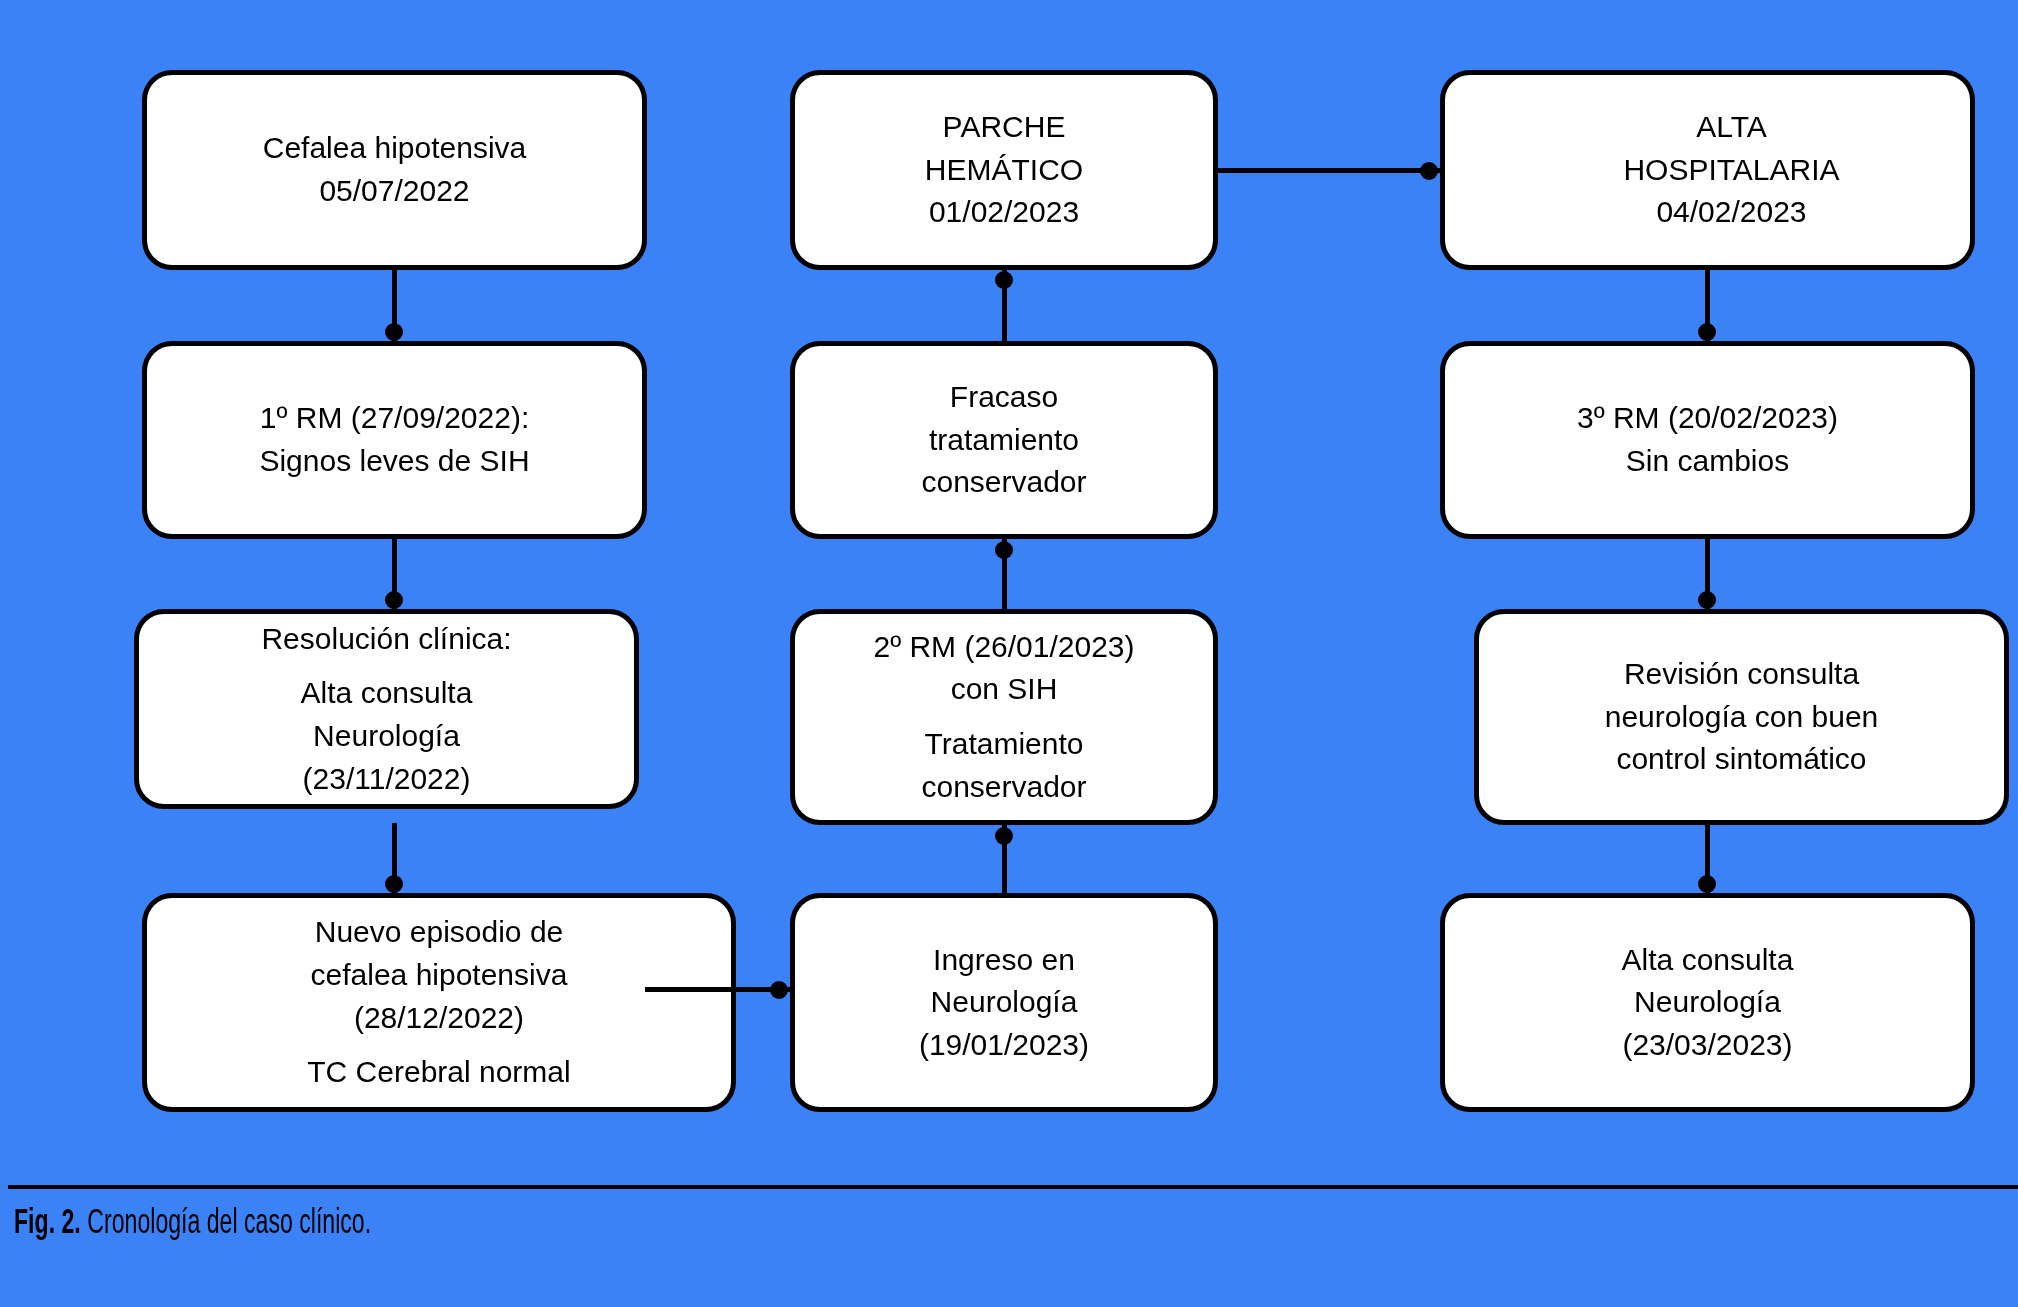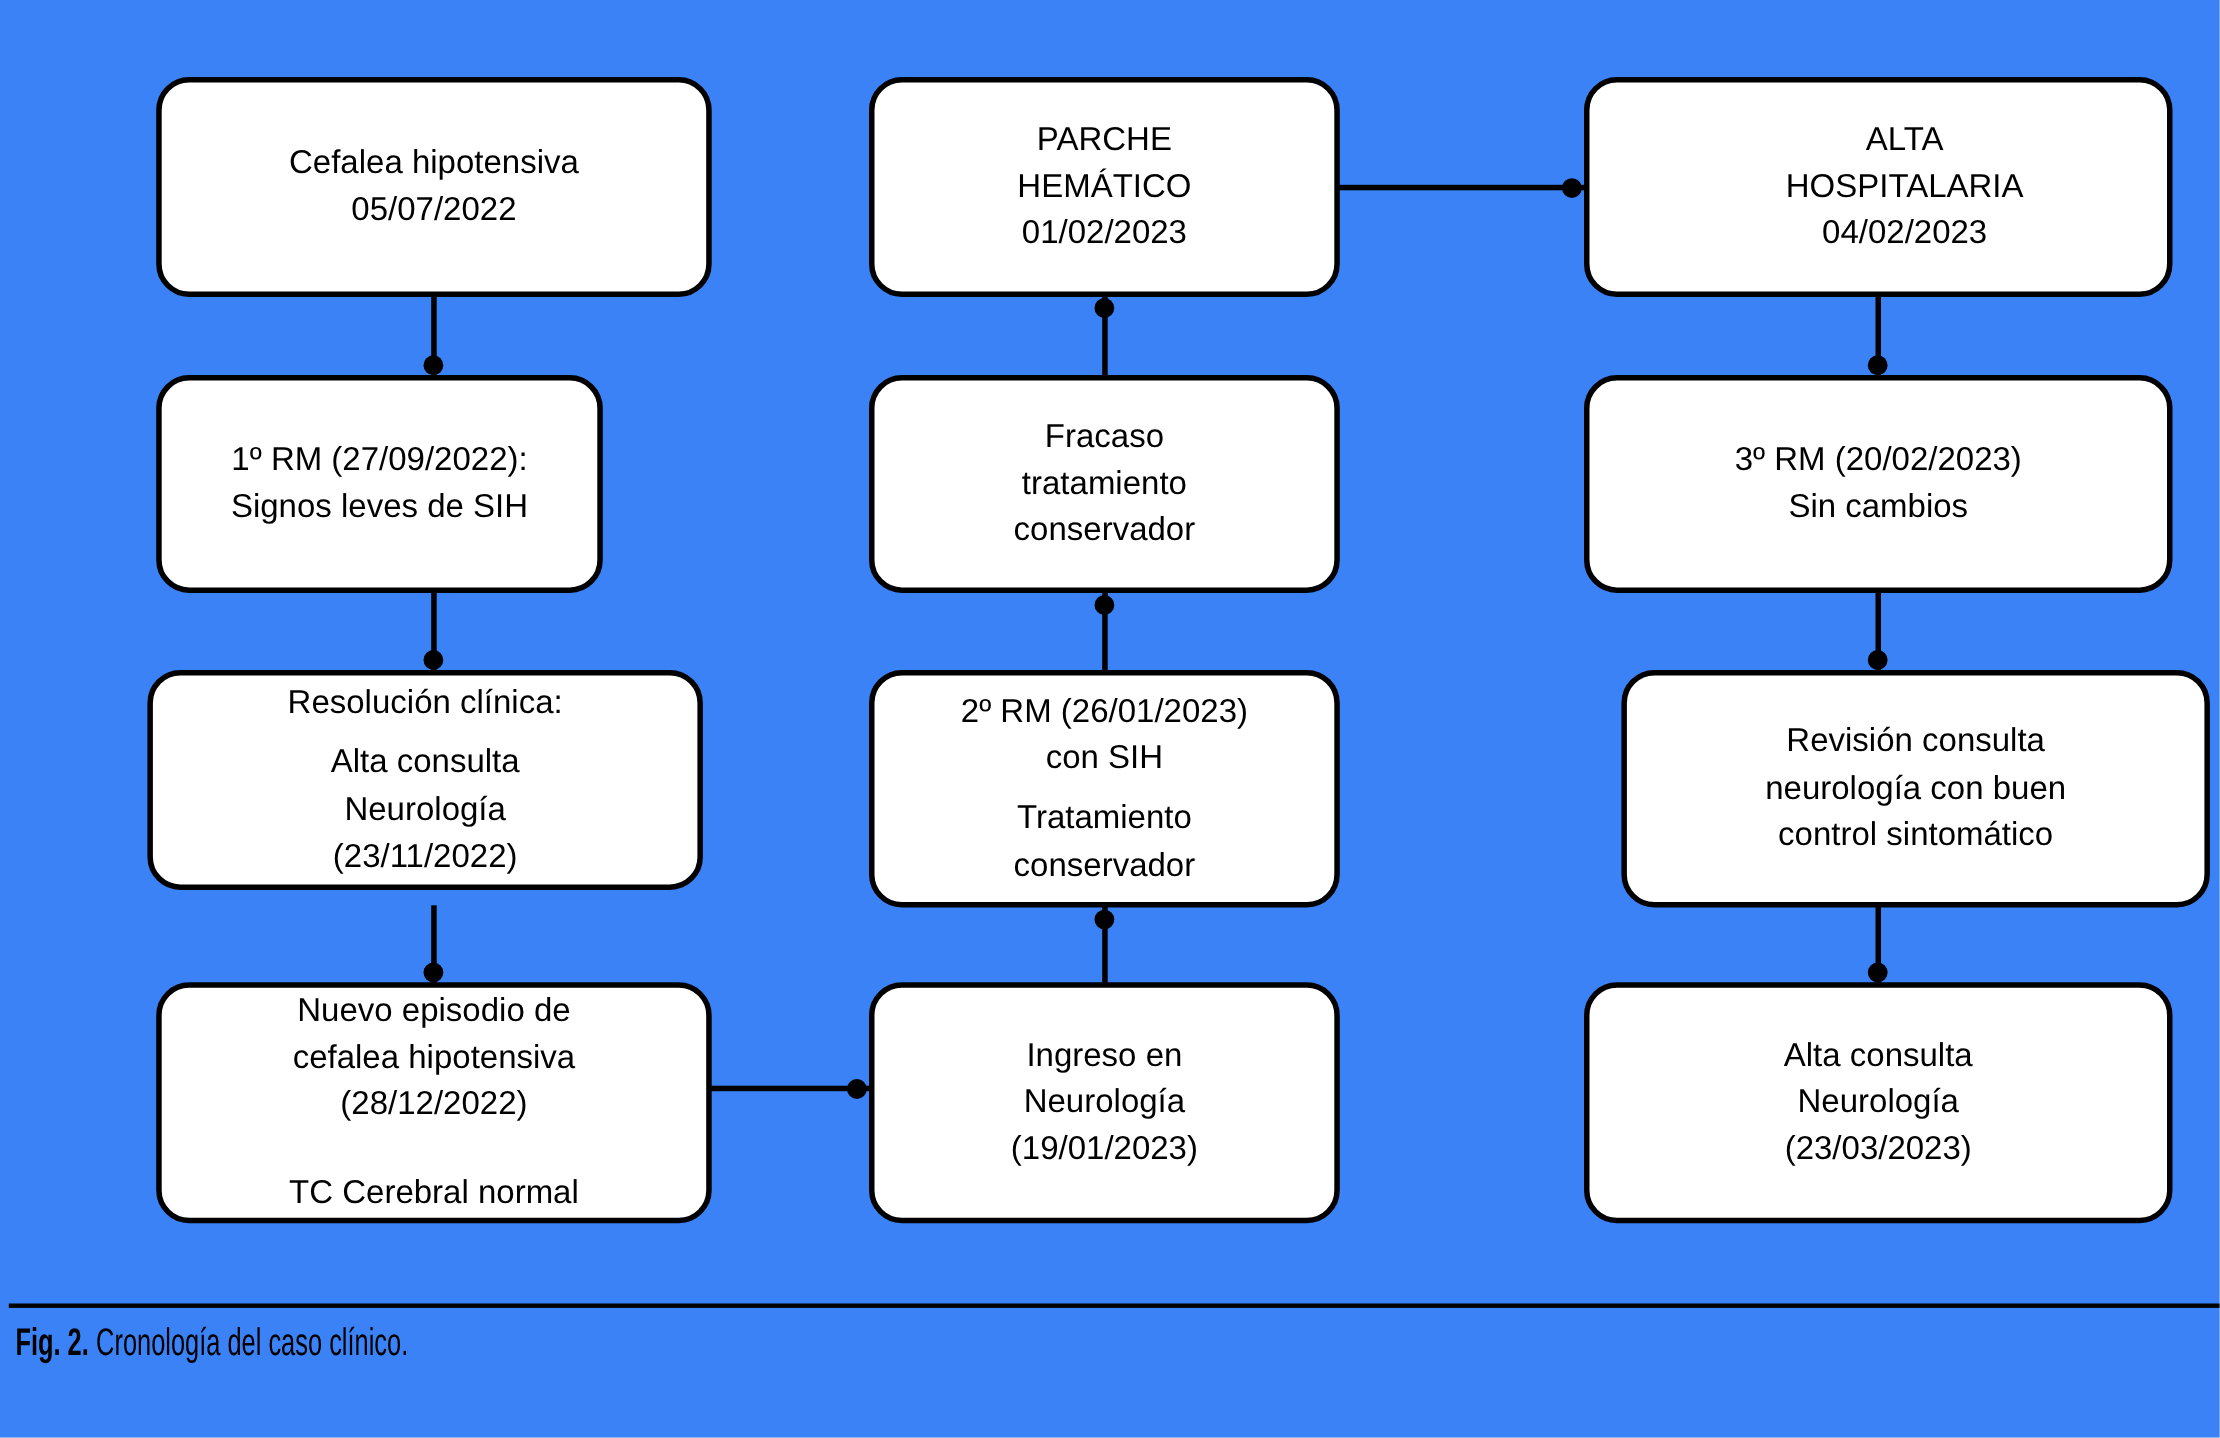--- a/index.html
+++ b/index.html
@@ -22,32 +22,32 @@
 </head>
 <body>
 
 <div class="figure">
 
   <div class="node" style="left:142px;top:70px;width:505px;height:200px;">
     <div class="para">Cefalea hipotensiva
 05/07/2022</div>
 
   </div>
-  <div class="node" style="left:142px;top:341px;width:406px;height:198px;">
+  <div class="node" style="left:142px;top:341px;width:505px;height:198px;">
     <div class="para">1º RM (27/09/2022):
 Signos leves de SIH</div>
 
   </div>
   <div class="node" style="left:134px;top:609px;width:505px;height:200px;">
     <div class="para">Resolución clínica:</div>
     <div class="para">Alta consulta
 Neurología
 (23/11/2022)</div>
   </div>
-  <div class="node" style="left:142px;top:893px;width:505px;height:219px;justify-content:space-between;">
+  <div class="node" style="left:142px;top:893px;width:594px;height:219px;">
     <div class="para">Nuevo episodio de
 cefalea hipotensiva
 (28/12/2022)</div>
     <div class="para">TC Cerebral normal</div>
   </div>
 
   <div class="node" style="left:790px;top:70px;width:428px;height:200px;">
     <div class="para">PARCHE
 HEMÁTICO
 01/02/2023</div>

